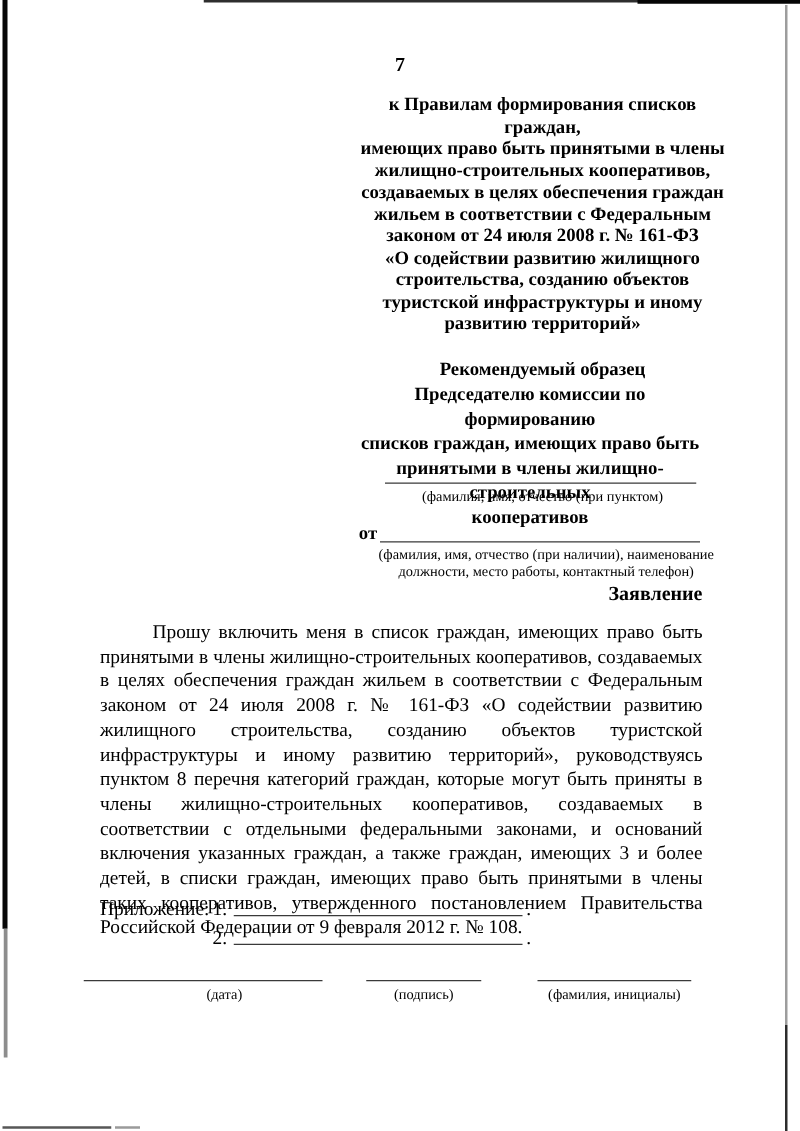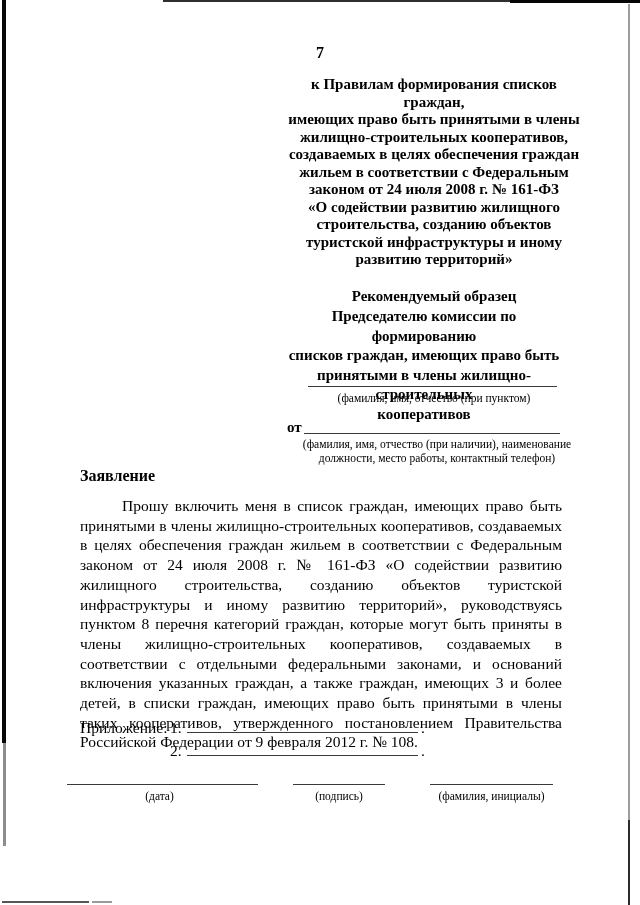--- a/index.html
+++ b/index.html
@@ -49,40 +49,40 @@
   .small-caption {
     font-size:11.5px; line-height:14px; text-align:center; white-space:pre-line;
   }
   .name-caption { top:391px; left:283px; width:302px; }
   .from-label   { top:419px; left:287px; font-weight:bold; font-size:15px; }
   .from-underline { top:419px; left:304px; width:256px; height:15px; }
   .from-caption { top:437px; left:292px; width:290px; }
 
   .statement-title {
     top:467px; left:80px; width:482px;
-    text-align:left; font-weight:bold; font-size:16px;
+    text-align:right; font-weight:bold; font-size:16px;
   }
   .statement-body {
     top:496px; left:80px; width:482px;
     font-size:15.5px; line-height:19.7px;
     text-align:justify; text-indent:42px;
   }
 
   .attach-label { top:719px; left:80px;  font-size:15.5px; }
   .attach-num-1 { top:719px; left:170px; font-size:15.5px; }
   .attach-num-2 { top:742px; left:170px; font-size:15.5px; }
   .attach-line-1 { top:719px; left:187px; width:231px; height:14px; }
   .attach-line-2 { top:742px; left:187px; width:231px; height:14px; }
   .attach-dot-1 { top:719px; left:421px; font-size:15.5px; }
   .attach-dot-2 { top:742px; left:421px; font-size:15.5px; }
 
   .sig-line-date { top:771px; left:67px;  width:191px; height:14px; }
   .sig-line-sign { top:771px; left:293px; width:92px;  height:14px; }
   .sig-line-name { top:771px; left:430px; width:123px; height:14px; }
-  .sig-cap-date  { top:789px; left:64px;  width:191px; }
+  .sig-cap-date  { top:789px; left:84px;  width:191px; }
   .sig-cap-sign  { top:789px; left:275px; width:128px; }
   .sig-cap-name  { top:789px; left:421px; width:141px; }
 </style>
 </head>
 <body>
 
 <div>
 
   <div class="edge edge-top-a"></div>
   <div class="edge edge-top-b"></div>

